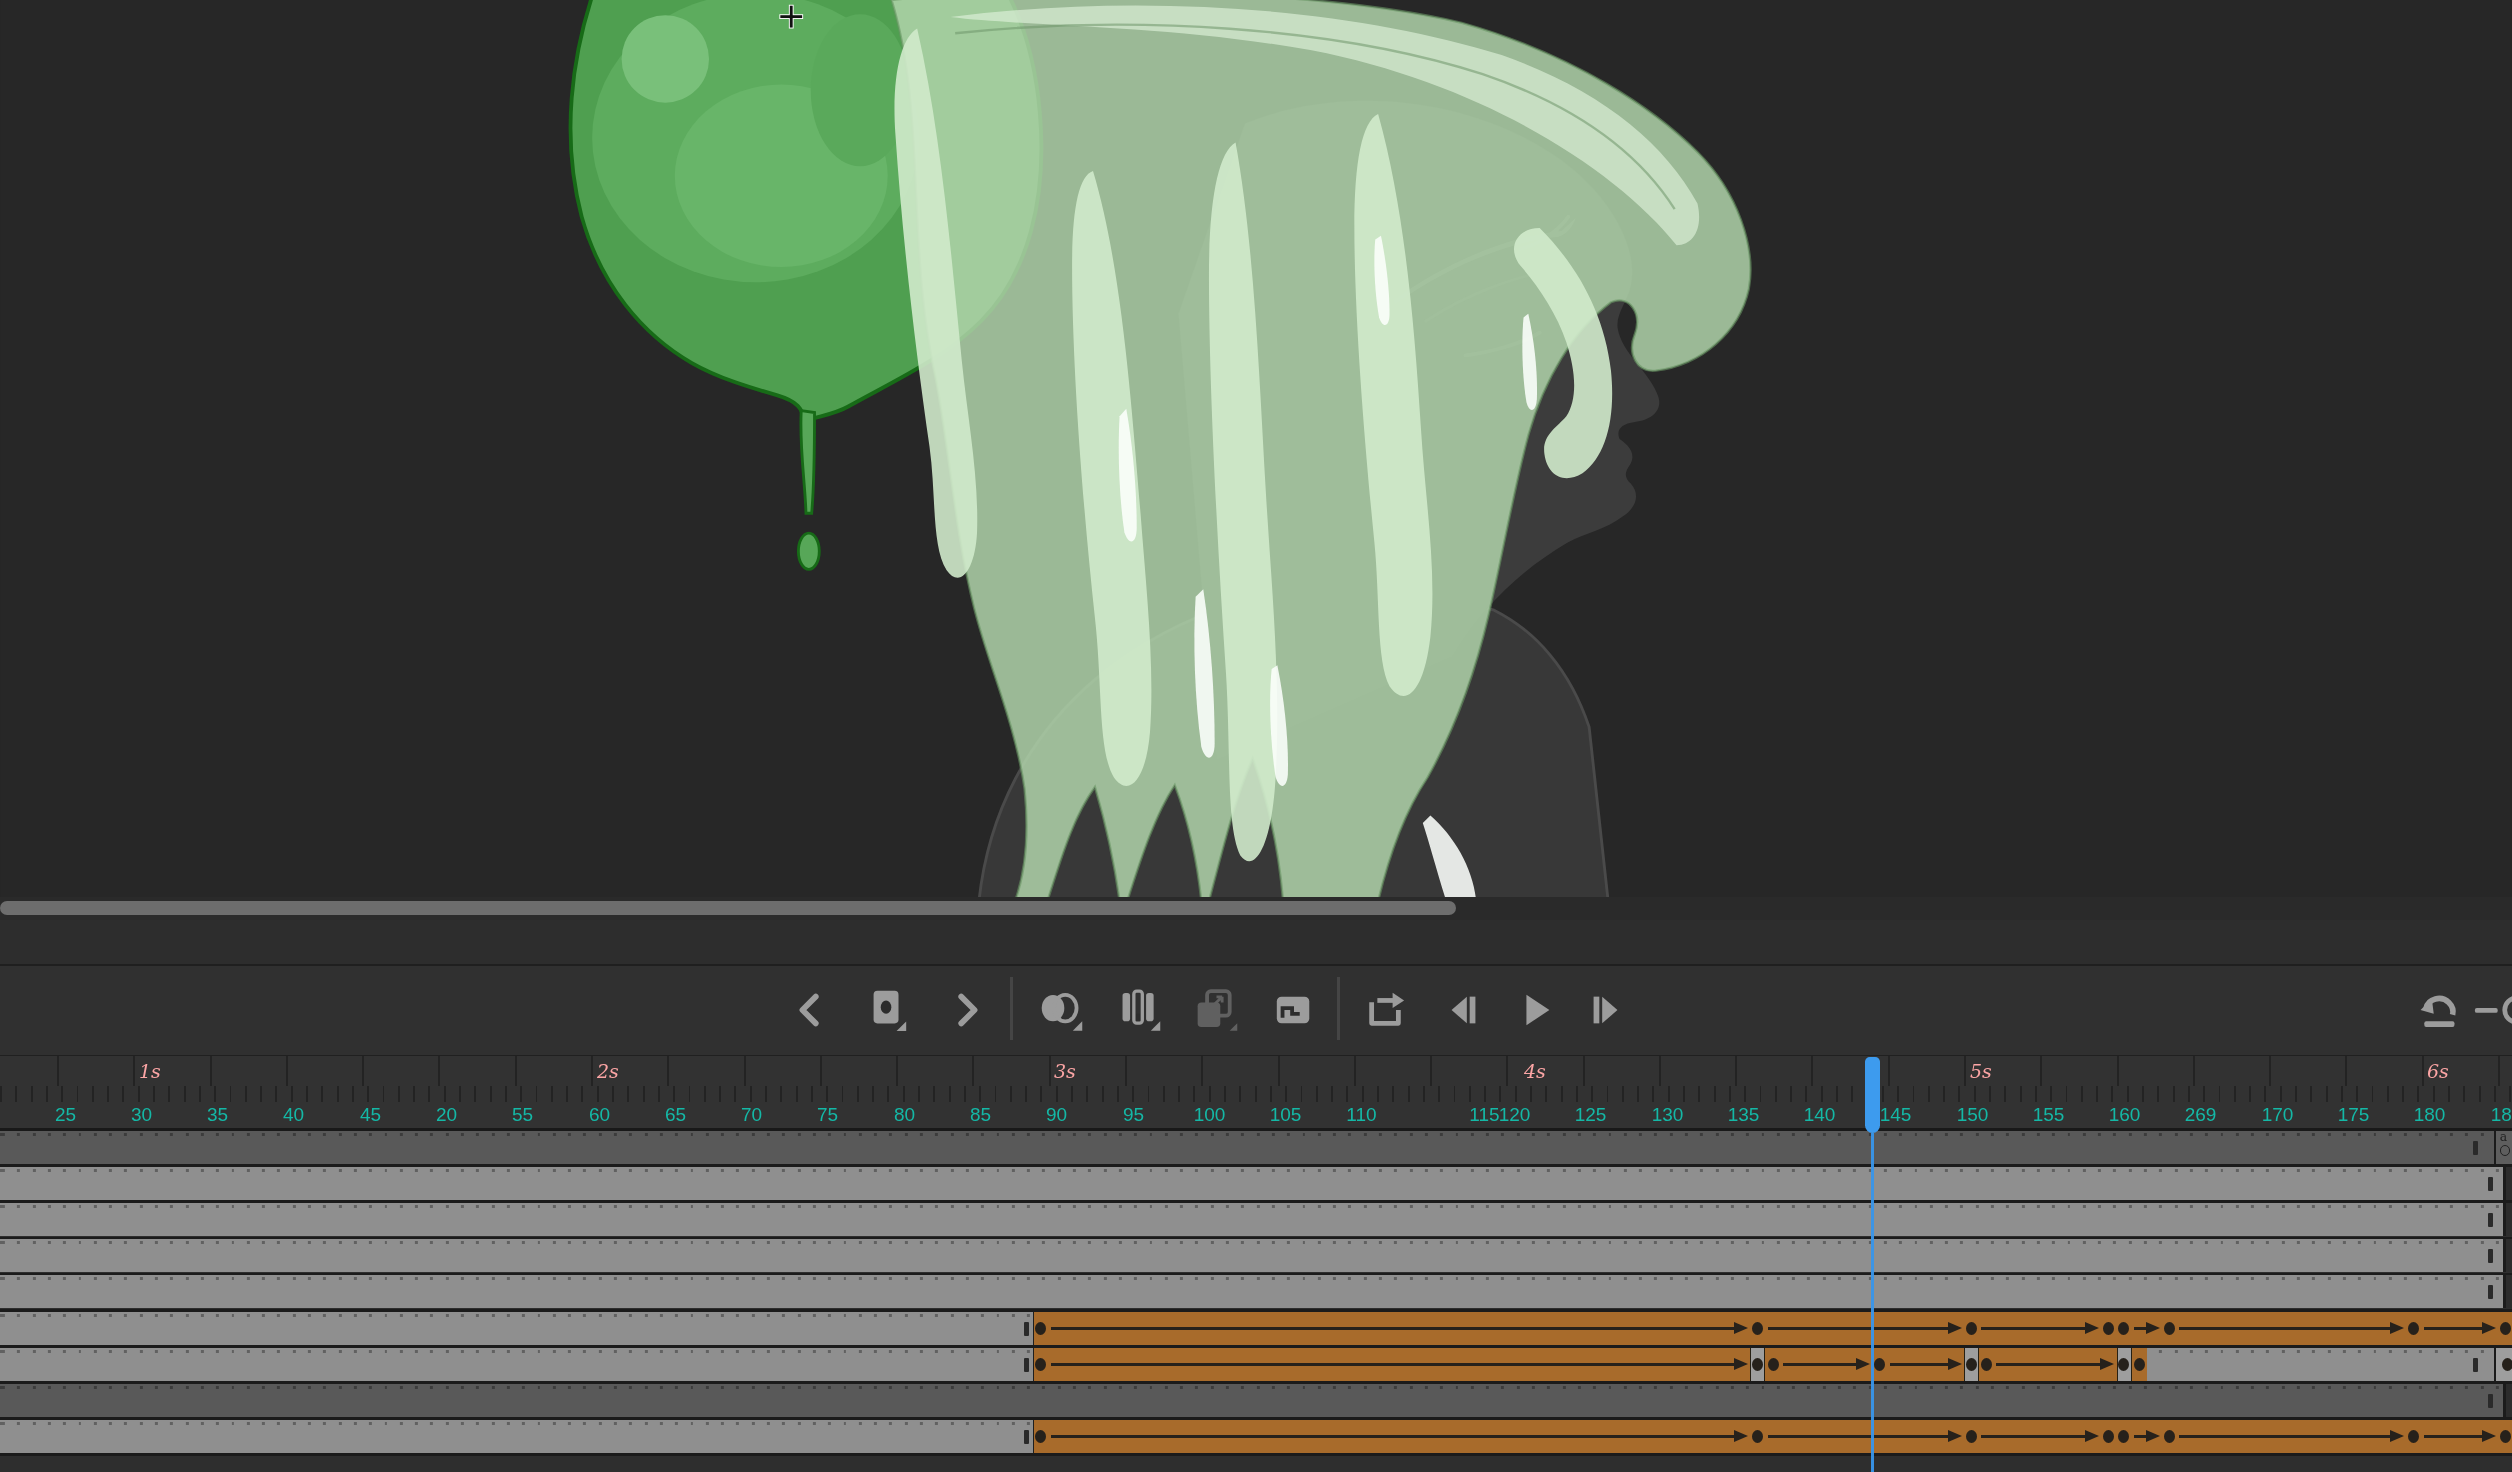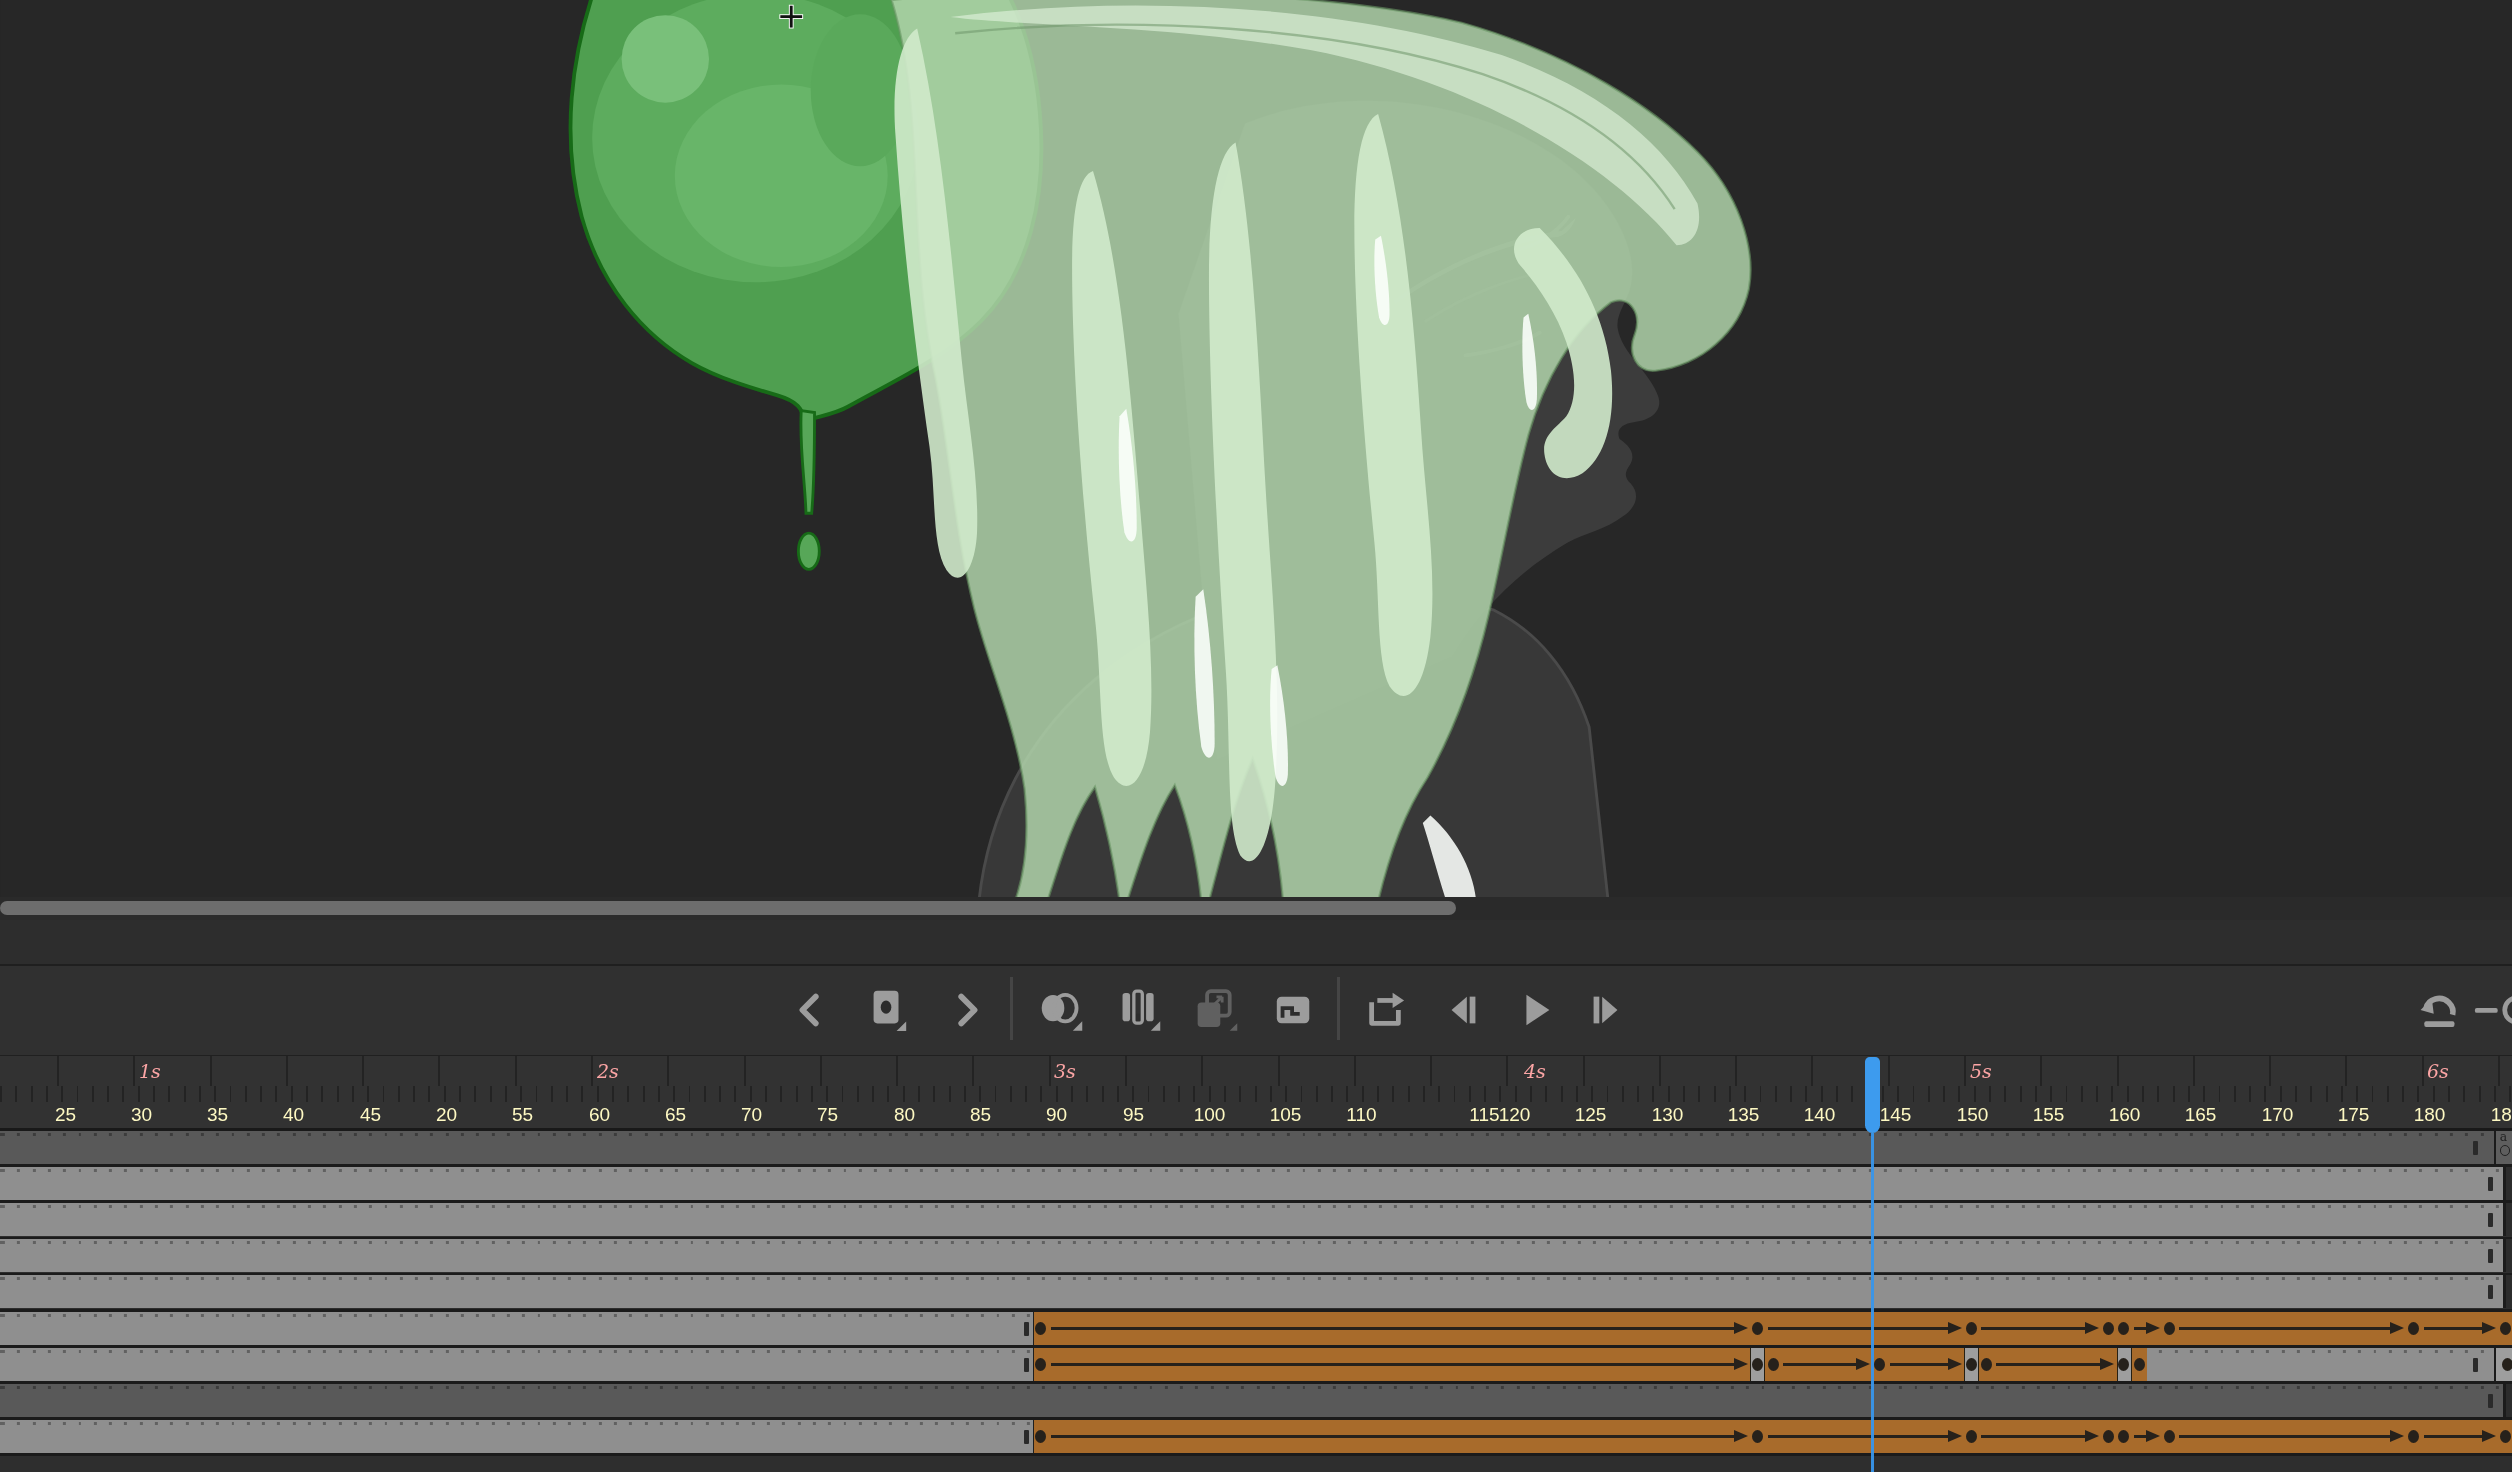--- a/index.html
+++ b/index.html
@@ -23,21 +23,21 @@
   .tsep{position:absolute;top:57px;width:2.9px;height:63px;background:#454545;}
   .dim{opacity:.45;}
 
   
   #ruler{position:absolute;left:0;top:1055px;width:2512px;height:76px;background:#323232;border-top:1.9px solid #202020;border-bottom:3.8px solid #191919;overflow:hidden;}
   #ruler .sec-band{position:absolute;left:0;top:0;width:100%;height:30px;}
   .sec-line{position:absolute;top:0;width:1.9px;height:30px;background:#232323;}
   .sec-label{position:absolute;top:3.8px;height:25px;font:italic 19px "DejaVu Serif",serif;color:#fca5a5;}
   #ruler .ticks{position:absolute;left:0;top:30px;width:100%;height:16px;
      background-image:repeating-linear-gradient(to right,#232323 0 1.9px,transparent 1.9px 15.3px);}
-  .fnum{position:absolute;top:48px;width:67px;margin-left:-33px;text-align:center;font:19px "Liberation Sans",sans-serif;color:#fef9c3;}
+  .fnum{position:absolute;top:48px;width:67px;margin-left:-33px;text-align:center;font:19px "Liberation Sans",sans-serif;color:#14b8a6;}
 
   
   #playhead-marker{position:absolute;width:15px;border-radius:4.8px 4.8px 7.6px 7.6px;background:#3d9bee;z-index:30;}
   #playhead-line{position:absolute;width:2.9px;background:rgba(56,150,235,.95);z-index:29;}
 
   
   #tracks{position:absolute;left:0;top:1131px;width:2512px;height:341px;background:#2e2e2e;overflow:hidden;}
   .trow{position:absolute;left:0;width:2512px;height:33px;overflow:hidden;}
   .trow .dots{position:absolute;left:0;top:1.9px;height:2.9px;width:100%;
      background-image:repeating-linear-gradient(to right,rgba(0,0,0,.32) 0 2.9px,transparent 2.9px 15.3px);background-position-x:1.9px;}
@@ -331,21 +331,21 @@
       <div class="fnum" style="left: 1819px;">140</div>
       <div class="sec-line" style="left: 1888px;"></div>
       <div class="fnum" style="left: 1895px;">145</div>
       <div class="sec-line" style="left: 1964px;"></div>
       <div class="fnum" style="left: 1972px;">150</div>
       <div class="sec-line" style="left: 2040px;"></div>
       <div class="fnum" style="left: 2048px;">155</div>
       <div class="sec-line" style="left: 2117px;"></div>
       <div class="fnum" style="left: 2124px;">160</div>
       <div class="sec-line" style="left: 2193px;"></div>
-      <div class="fnum" style="left: 2200px;">165</div>
+      <div class="fnum" style="left: 2200px;">269</div>
       <div class="sec-line" style="left: 2269px;"></div>
       <div class="fnum" style="left: 2277px;">170</div>
       <div class="sec-line" style="left: 2345px;"></div>
       <div class="fnum" style="left: 2353px;">175</div>
       <div class="sec-line" style="left: 2422px;"></div>
       <div class="fnum" style="left: 2429px;">180</div>
       <div class="sec-line" style="left: 2498px;"></div>
       <div class="fnum" style="left: 2506px;">185</div>
       <div class="sec-label" style="left: 139px;">1s</div>
       <div class="sec-label" style="left: 597px;">2s</div>

